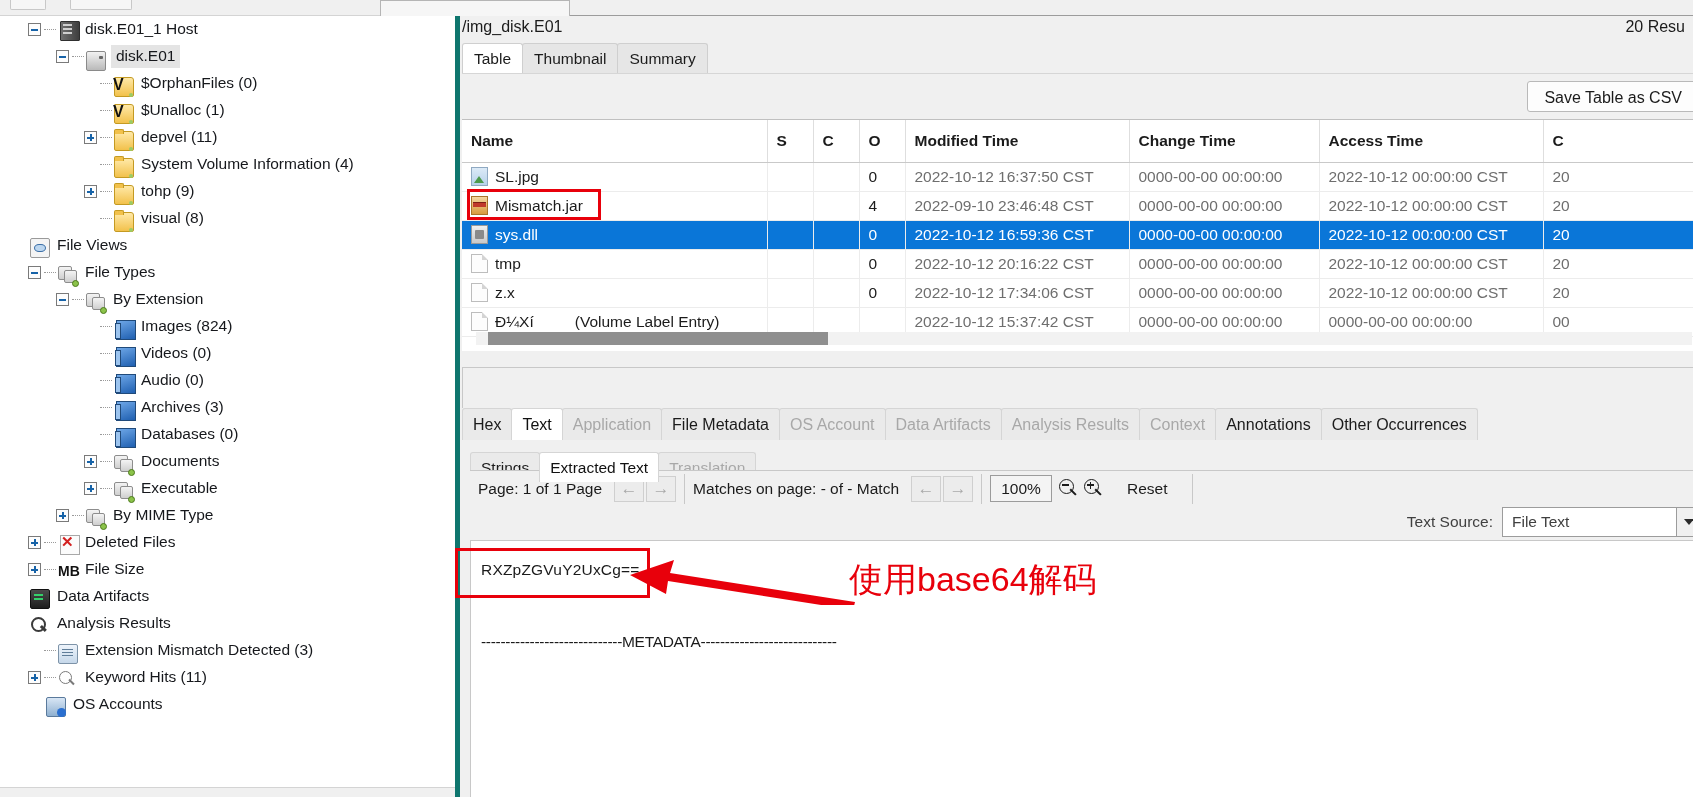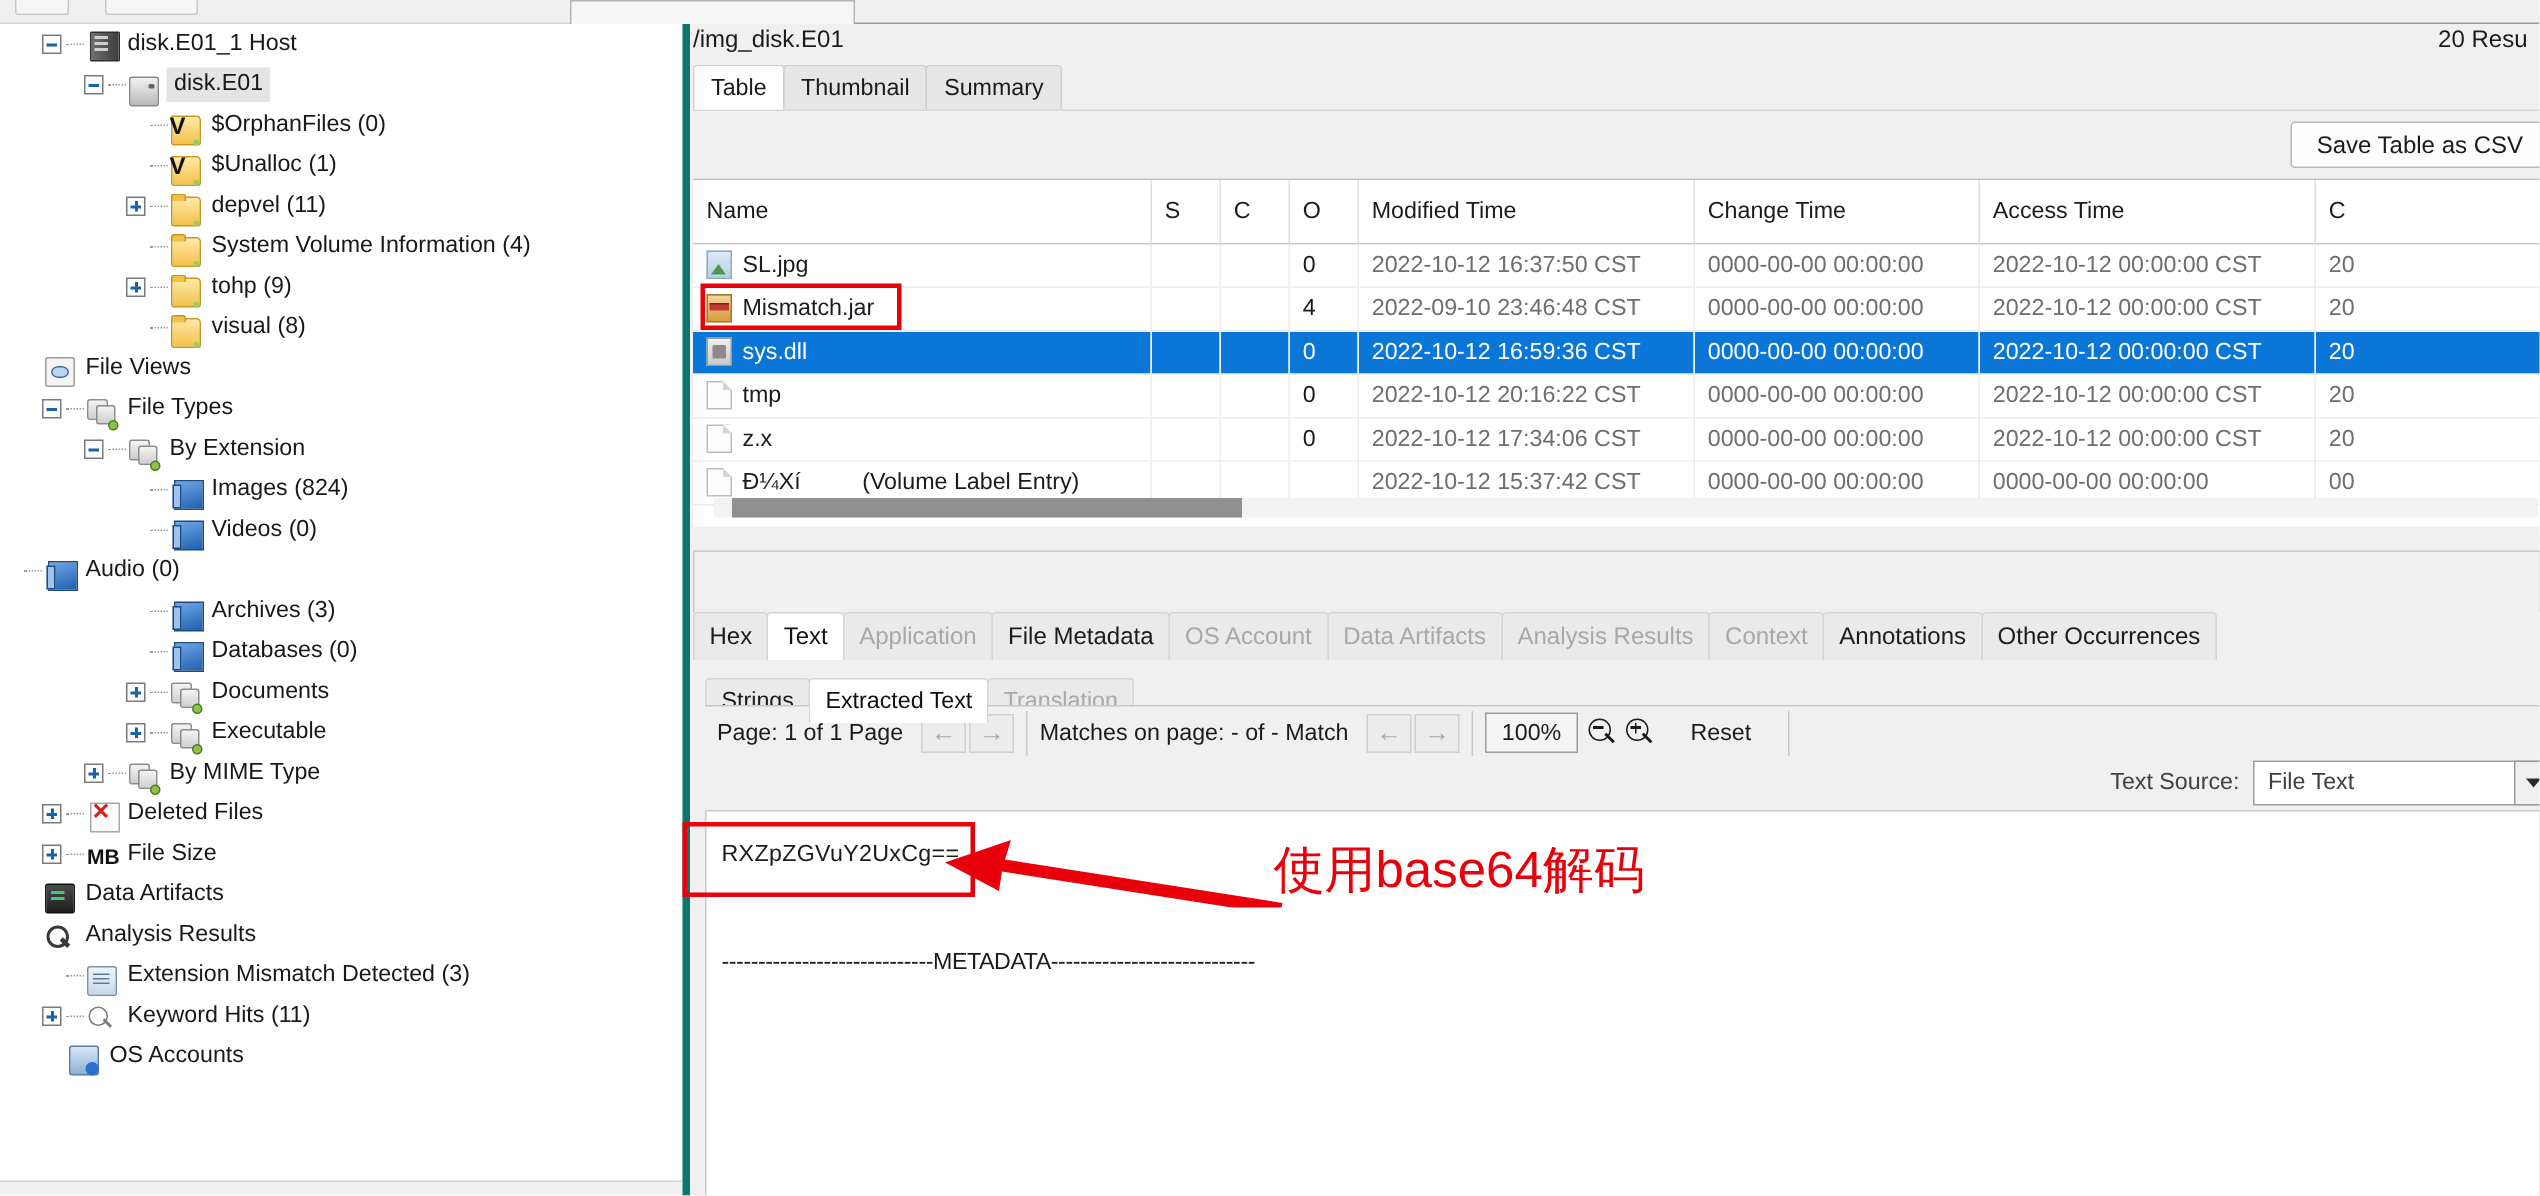--- a/index.html
+++ b/index.html
@@ -245,21 +245,21 @@
     border-collapse:collapse;
     table-layout:fixed;
     width:1330px;
     font-size:15.5px;
   }
   #file-table th {
     height:42px;
     background:#ffffff;
     border-right:1px solid #dedede;
     border-bottom:1px solid #c9c9c9;
-    font-weight:normal;
+    font-weight:bold;
     text-align:left;
     padding:0 9px;
     color:#1b1b1b;
   }
   #file-table td {
     height:29px;
     border-right:1px solid #ececec;
     border-bottom:1px solid #ececec;
     padding:0 9px;
     color:#6e6e6e;
@@ -520,21 +520,21 @@
         <span class="dots"></span>
         <span class="ico ic-blue"></span>
         <span class="lbl">Images (824)</span>
       </div>
       <div class="node" style="padding-left: 84px;">
         <span class="twisty none"></span>
         <span class="dots"></span>
         <span class="ico ic-blue"></span>
         <span class="lbl">Videos (0)</span>
       </div>
-      <div class="node" style="">
+      <div class="node" style="padding-left: 84px;">
         <span class="twisty none"></span>
         <span class="dots"></span>
         <span class="ico ic-blue"></span>
         <span class="lbl">Audio (0)</span>
       </div>
       <div class="node" style="padding-left: 84px;">
         <span class="twisty none"></span>
         <span class="dots"></span>
         <span class="ico ic-blue"></span>
         <span class="lbl">Archives (3)</span>

